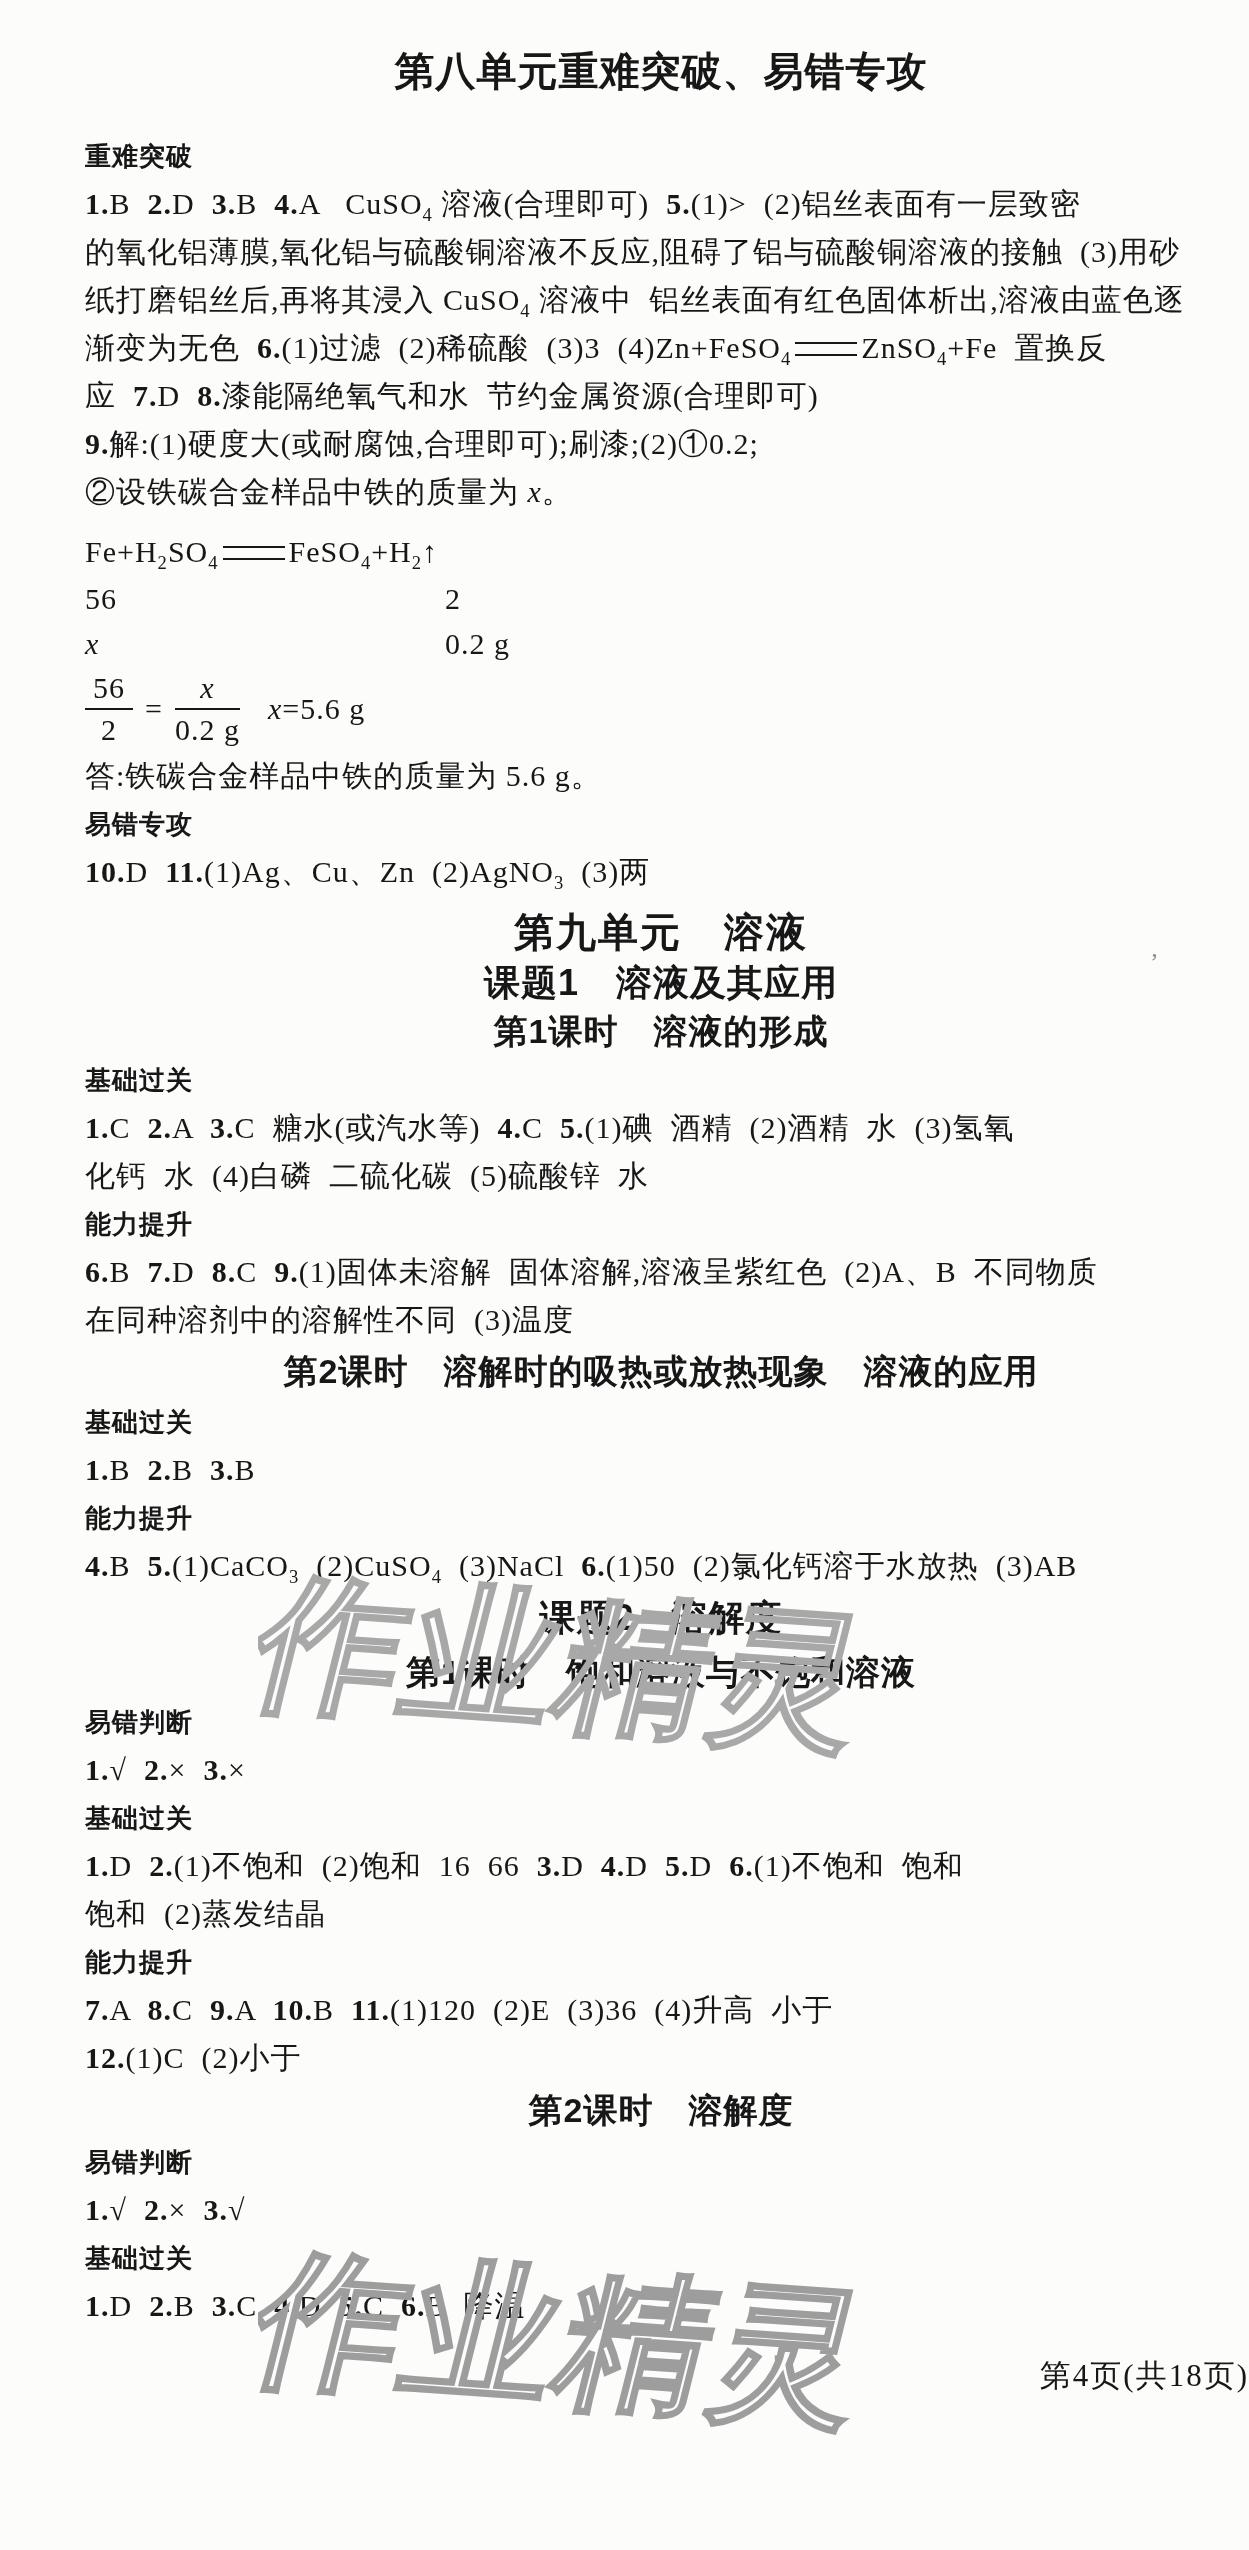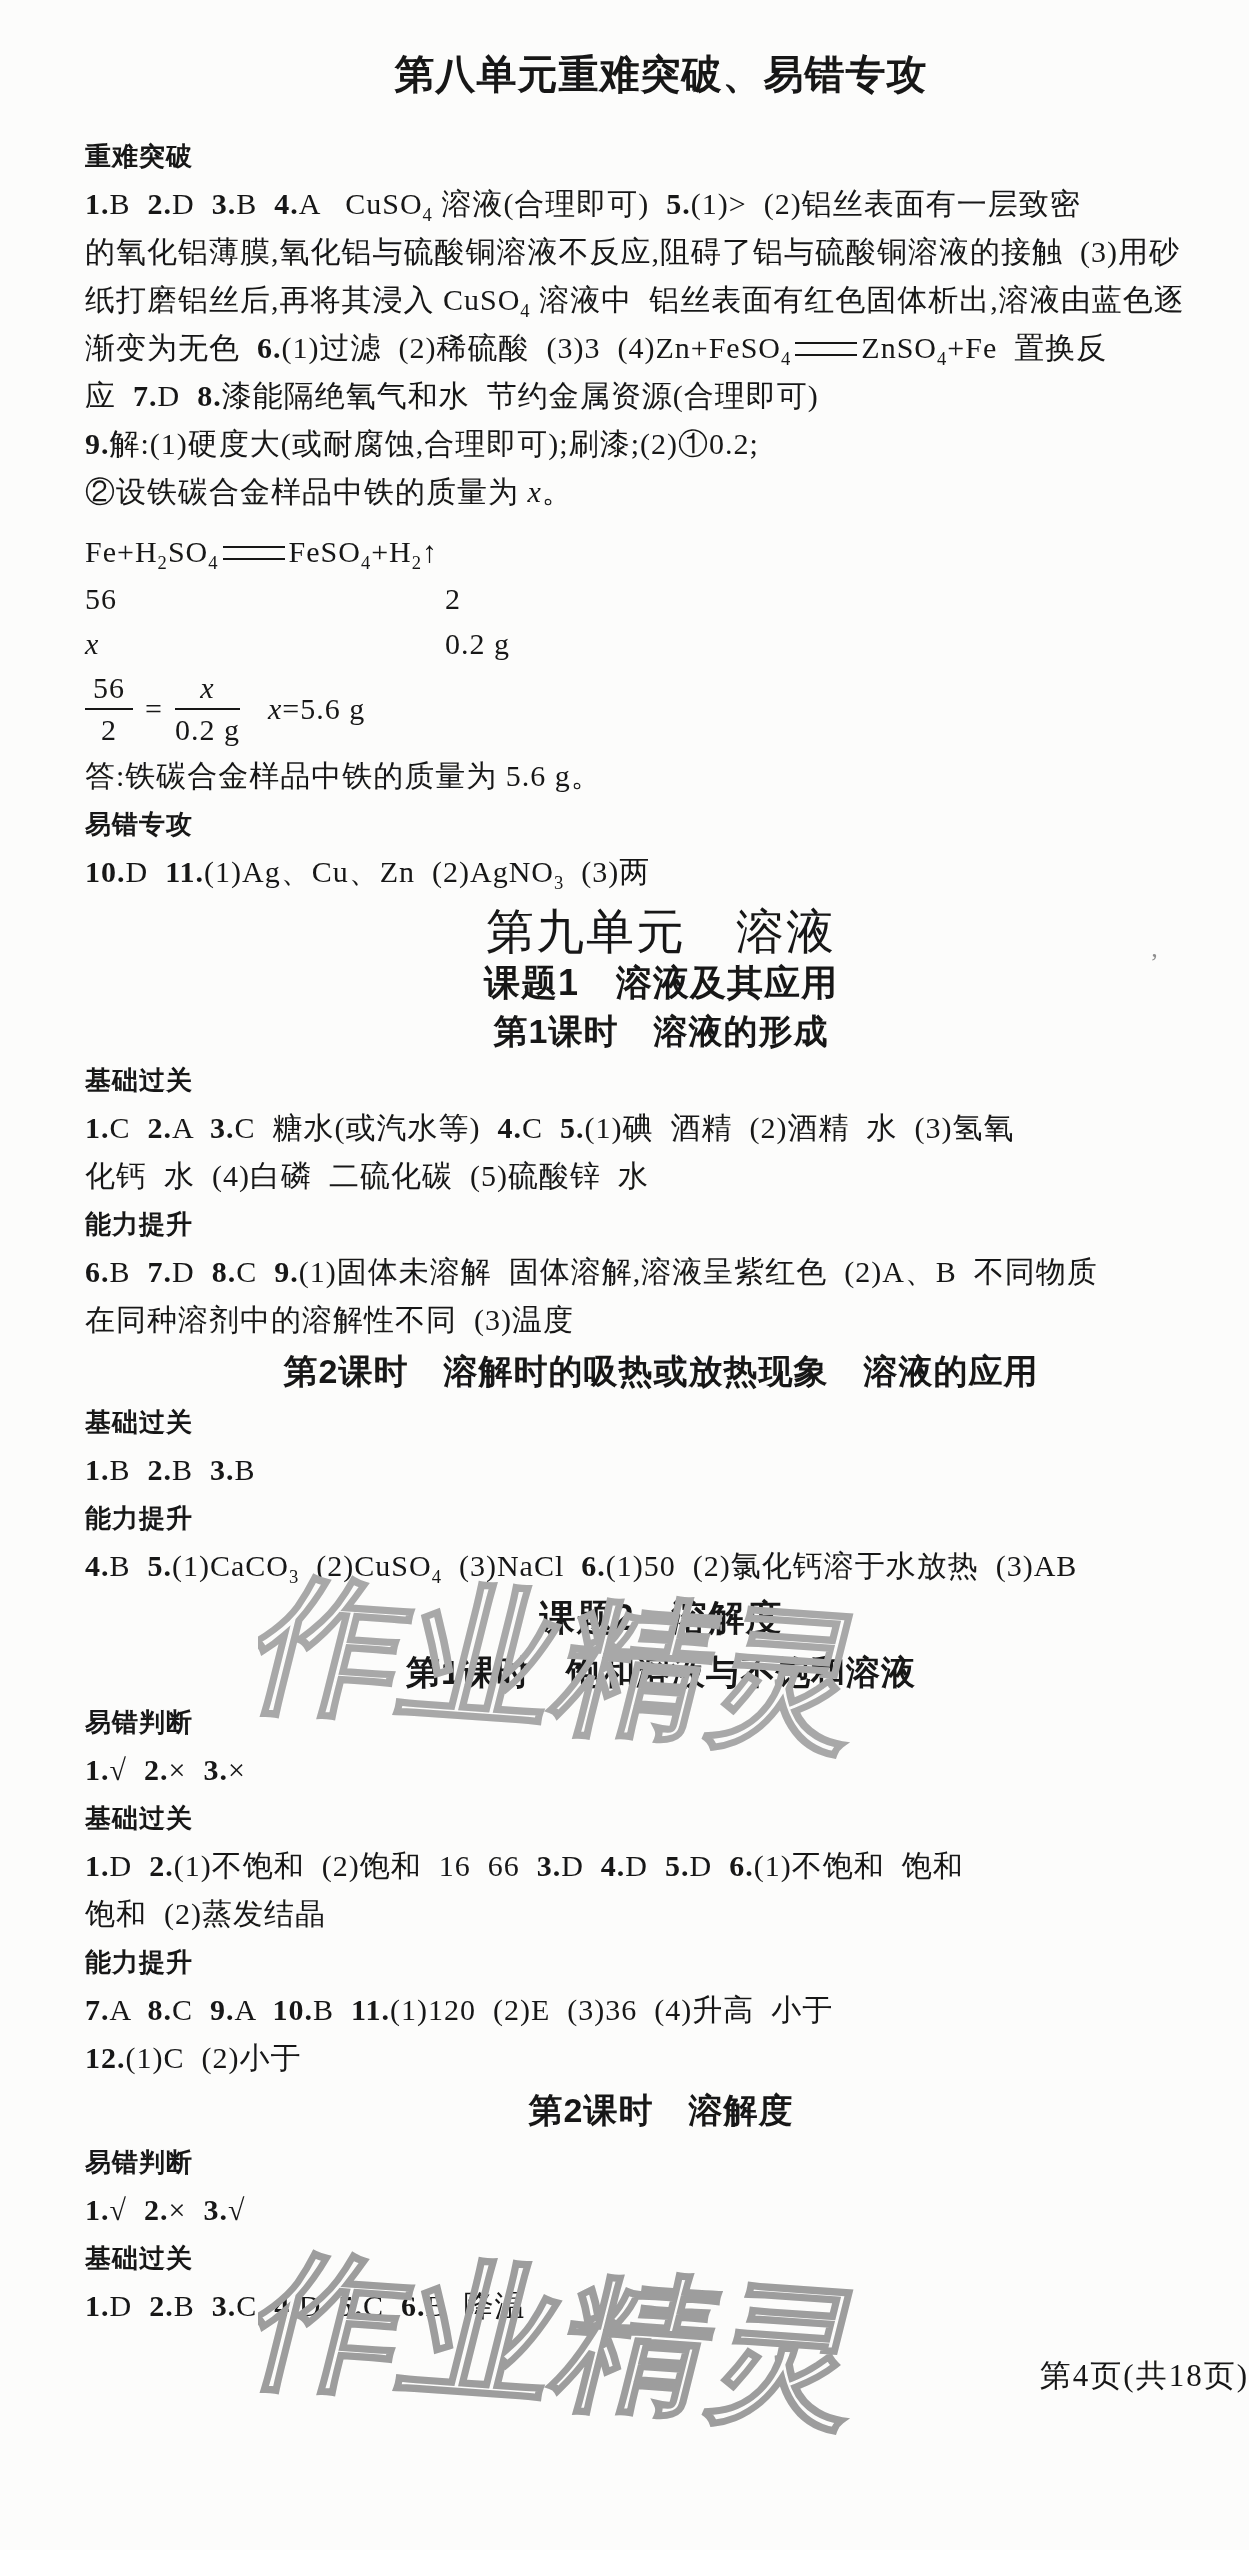--- a/index.html
+++ b/index.html
@@ -10,28 +10,28 @@
     overflow:hidden;
     color:#171717;
     font-family:"Liberation Serif","DejaVu Serif",serif;
   }
   .content{
     position:relative;
     z-index:1;
     padding:46px 56px 0 85px;
   }
   .h-main{
-    font-family:Liberation Serif, serif;
+    font-family:Liberation Mono, monospace;
     font-weight:700;font-size:40px;line-height:58px;
     text-align:center;padding-left:44px;
     margin-bottom:28px;letter-spacing:1px;
   }
   .h-unit{
     font-family:"Liberation Sans","DejaVu Sans",sans-serif;
-    font-weight:400;font-size:48px;line-height:56px;
+    font-weight:700;font-size:40px;line-height:56px;
     text-align:center;padding-left:44px;margin-top:8px;letter-spacing:2px;
   }
   .h-topic1{
     font-family:"Liberation Sans","DejaVu Sans",sans-serif;
     font-weight:700;font-size:36px;line-height:46px;
     text-align:center;padding-left:44px;letter-spacing:1px;
   }
   .h-lesson{
     font-family:"Liberation Sans","DejaVu Sans",sans-serif;
     font-weight:700;font-size:34px;

